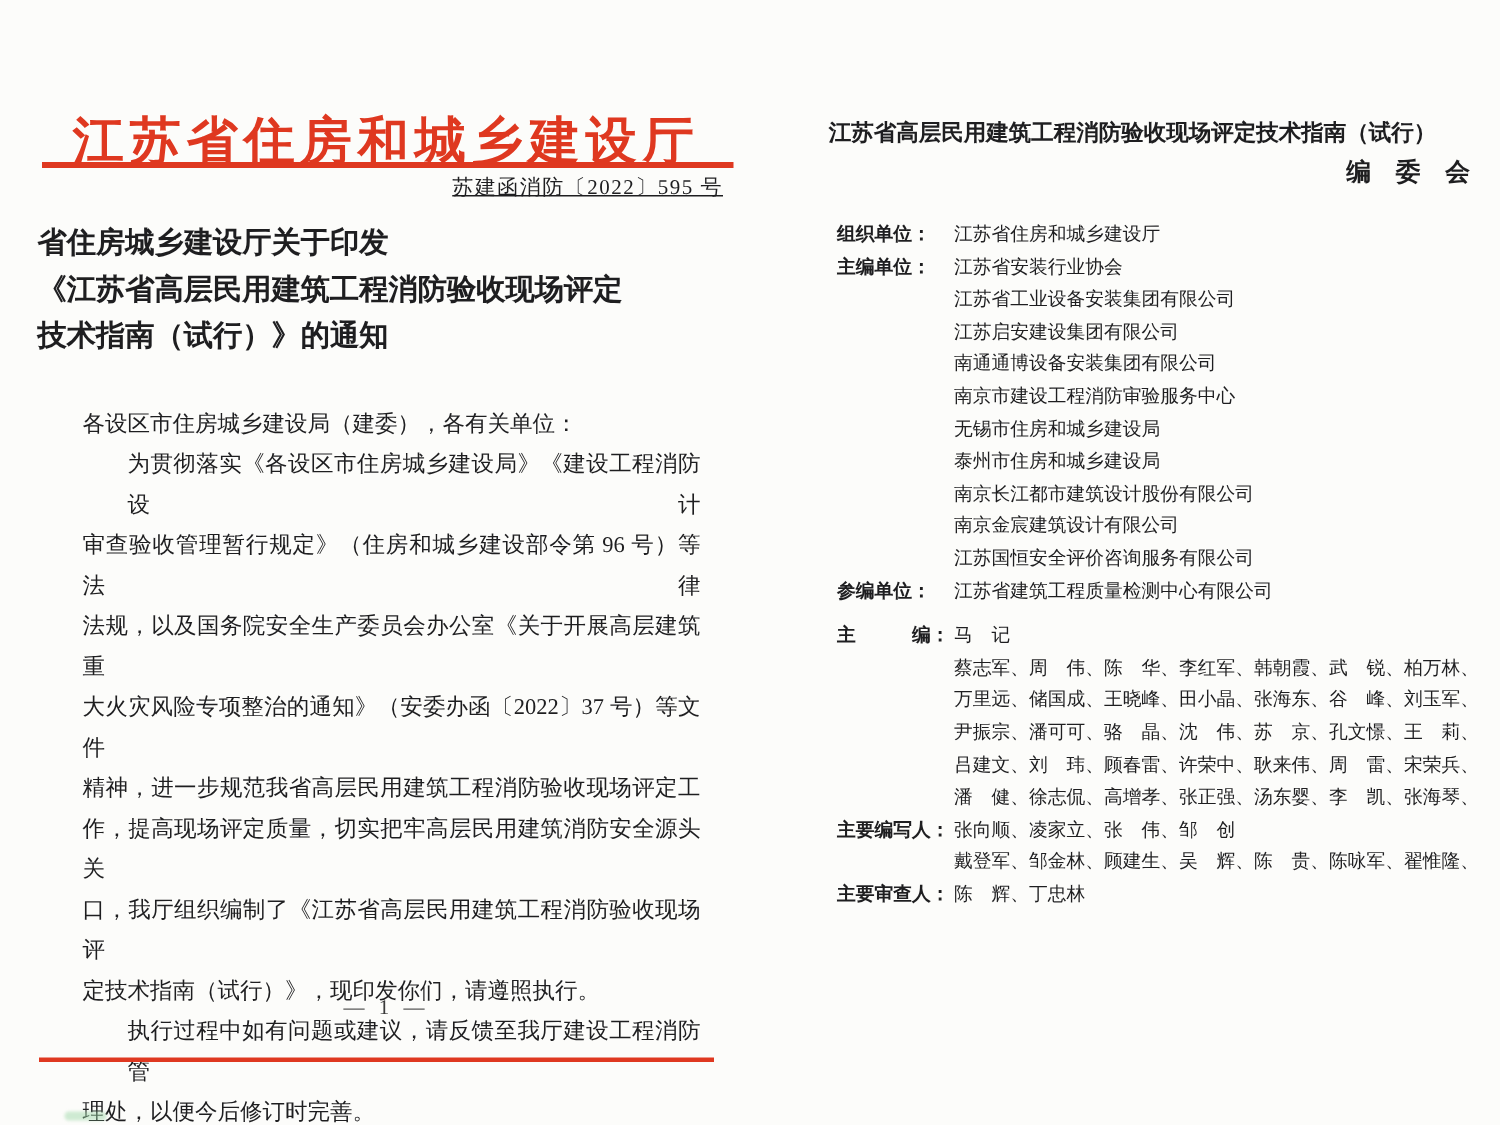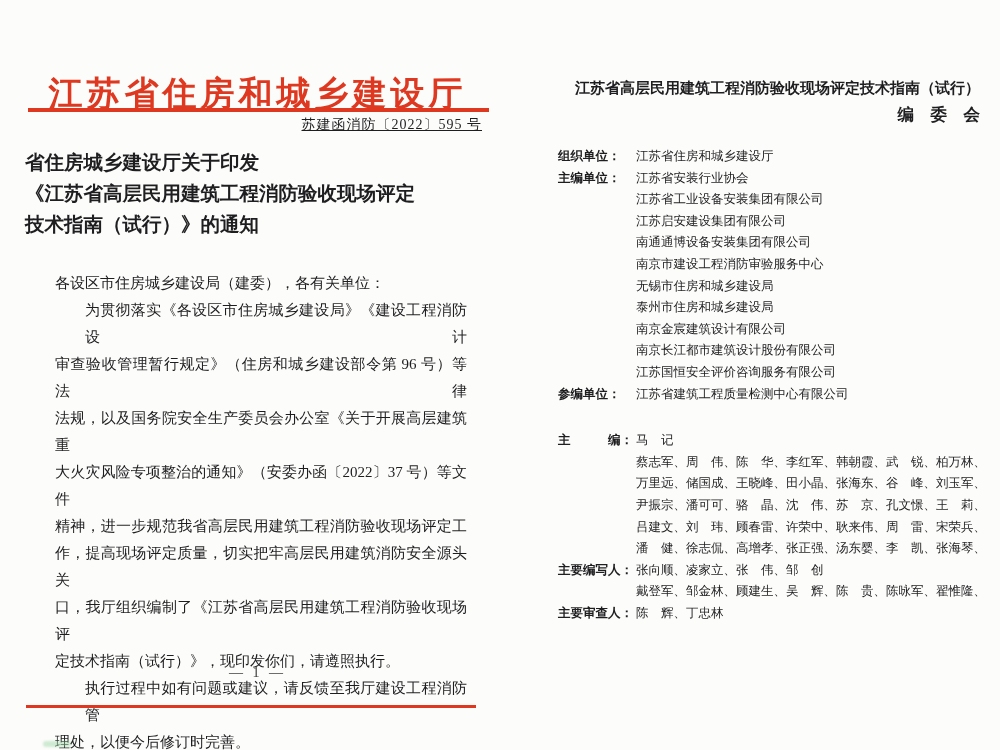--- a/index.html
+++ b/index.html
@@ -26,25 +26,25 @@
   }
   .body-block{position:absolute;top:270px;left:30px;width:412px;font-size:15px;line-height:27px;}
   .body-line{min-height:27px;}
   .body-line.indent{padding-left:30px;}
   .body-line.fill{text-align:justify;text-align-last:justify;}
   .pagenum{position:absolute;top:665px;left:0;width:100%;text-align:center;font-size:14px;letter-spacing:3px;color:#3a3a3a;}
   .rule-bottom{position:absolute;top:705px;left:1px;width:450px;height:3px;}
   .smudge{position:absolute;left:18px;top:741px;width:28px;height:6px;background:rgba(150,212,162,.45);border-radius:3px;filter:blur(1px);}
 
   
-  .rtitle{position:absolute;top:79px;left:0;width:100%;text-align:right;font-size:15px;font-weight:bold;white-space:nowrap;}
+  .rtitle{position:absolute;top:79px;left:0;width:100%;text-align:center;font-size:15px;font-weight:bold;white-space:nowrap;}
   .rsub{position:absolute;top:104px;left:0;width:100%;text-align:right;font-size:16.5px;font-weight:bold;}
   .committee{position:absolute;top:146px;left:28px;width:414px;font-size:12.5px;line-height:21.6px;}
   .crow{display:flex;align-items:flex-end;}
-  .crow.gap{margin-top:25px;}
+  .crow.gap{margin-top:8px;}
   .clabel{flex:0 0 78px;font-weight:bold;white-space:nowrap;}
   .clines{flex:1;}
   .cline{white-space:nowrap;}
 </style>
 </head>
 <body>
 
 <div class="canvas">
 
   <section class="page page-left">
@@ -102,22 +102,22 @@
         <div class="crow">
           <span class="clabel">参编单位：</span>
           <div class="clines">
 
           <div class="cline">江苏省工业设备安装集团有限公司</div>
             <div class="cline">江苏启安建设集团有限公司</div>
             <div class="cline">南通通博设备安装集团有限公司</div>
             <div class="cline">南京市建设工程消防审验服务中心</div>
             <div class="cline">无锡市住房和城乡建设局</div>
             <div class="cline">泰州市住房和城乡建设局</div>
+            <div class="cline">南京长江都市建筑设计股份有限公司</div>
             <div class="cline">南京金宸建筑设计有限公司</div>
-            <div class="cline">南京长江都市建筑设计股份有限公司</div>
             <div class="cline">江苏国恒安全评价咨询服务有限公司</div>
             <div class="cline">江苏省建筑工程质量检测中心有限公司</div>
           </div>
         </div>
         <div class="crow gap">
           <span class="clabel">主　　　编：</span>
           <div class="clines">
 
           <div class="cline">马　记</div>
           </div>

